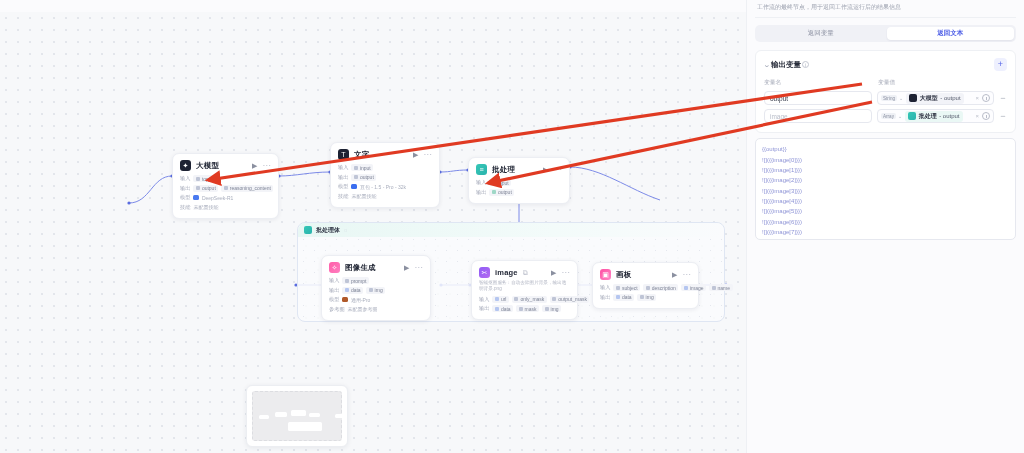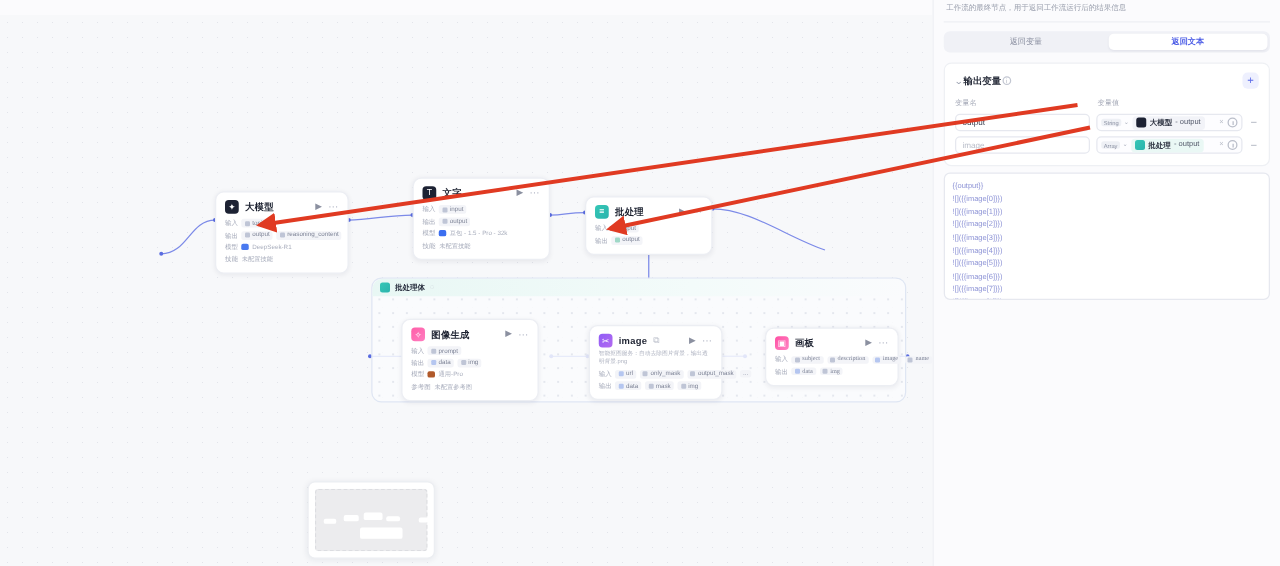--- a/index.html
+++ b/index.html
@@ -425,21 +425,21 @@
                 <span>mask</span>
               </span>
             <span class="chip tstr">
                 <i class="t"></i>
                 <span>img</span>
               </span>
           </div>
         </div>
       </div>
 
-      <div class="node" style="left:314px; top:39px; width:107px;font-family:Liberation Serif, serif;">
+      <div class="node" style="left:294px; top:39px; width:107px;">
         <div class="node-head">
           <div class="node-ico ico-canvas">▣</div>
           <div class="node-title">画板</div>
           <div class="node-head-sp"></div>
           <div class="hd-icon">▶</div>
           <div class="hd-dots">⋯</div>
         </div>
         <div class="node-rows">
           <div class="nrow">
             <span class="lbl">输入</span>

